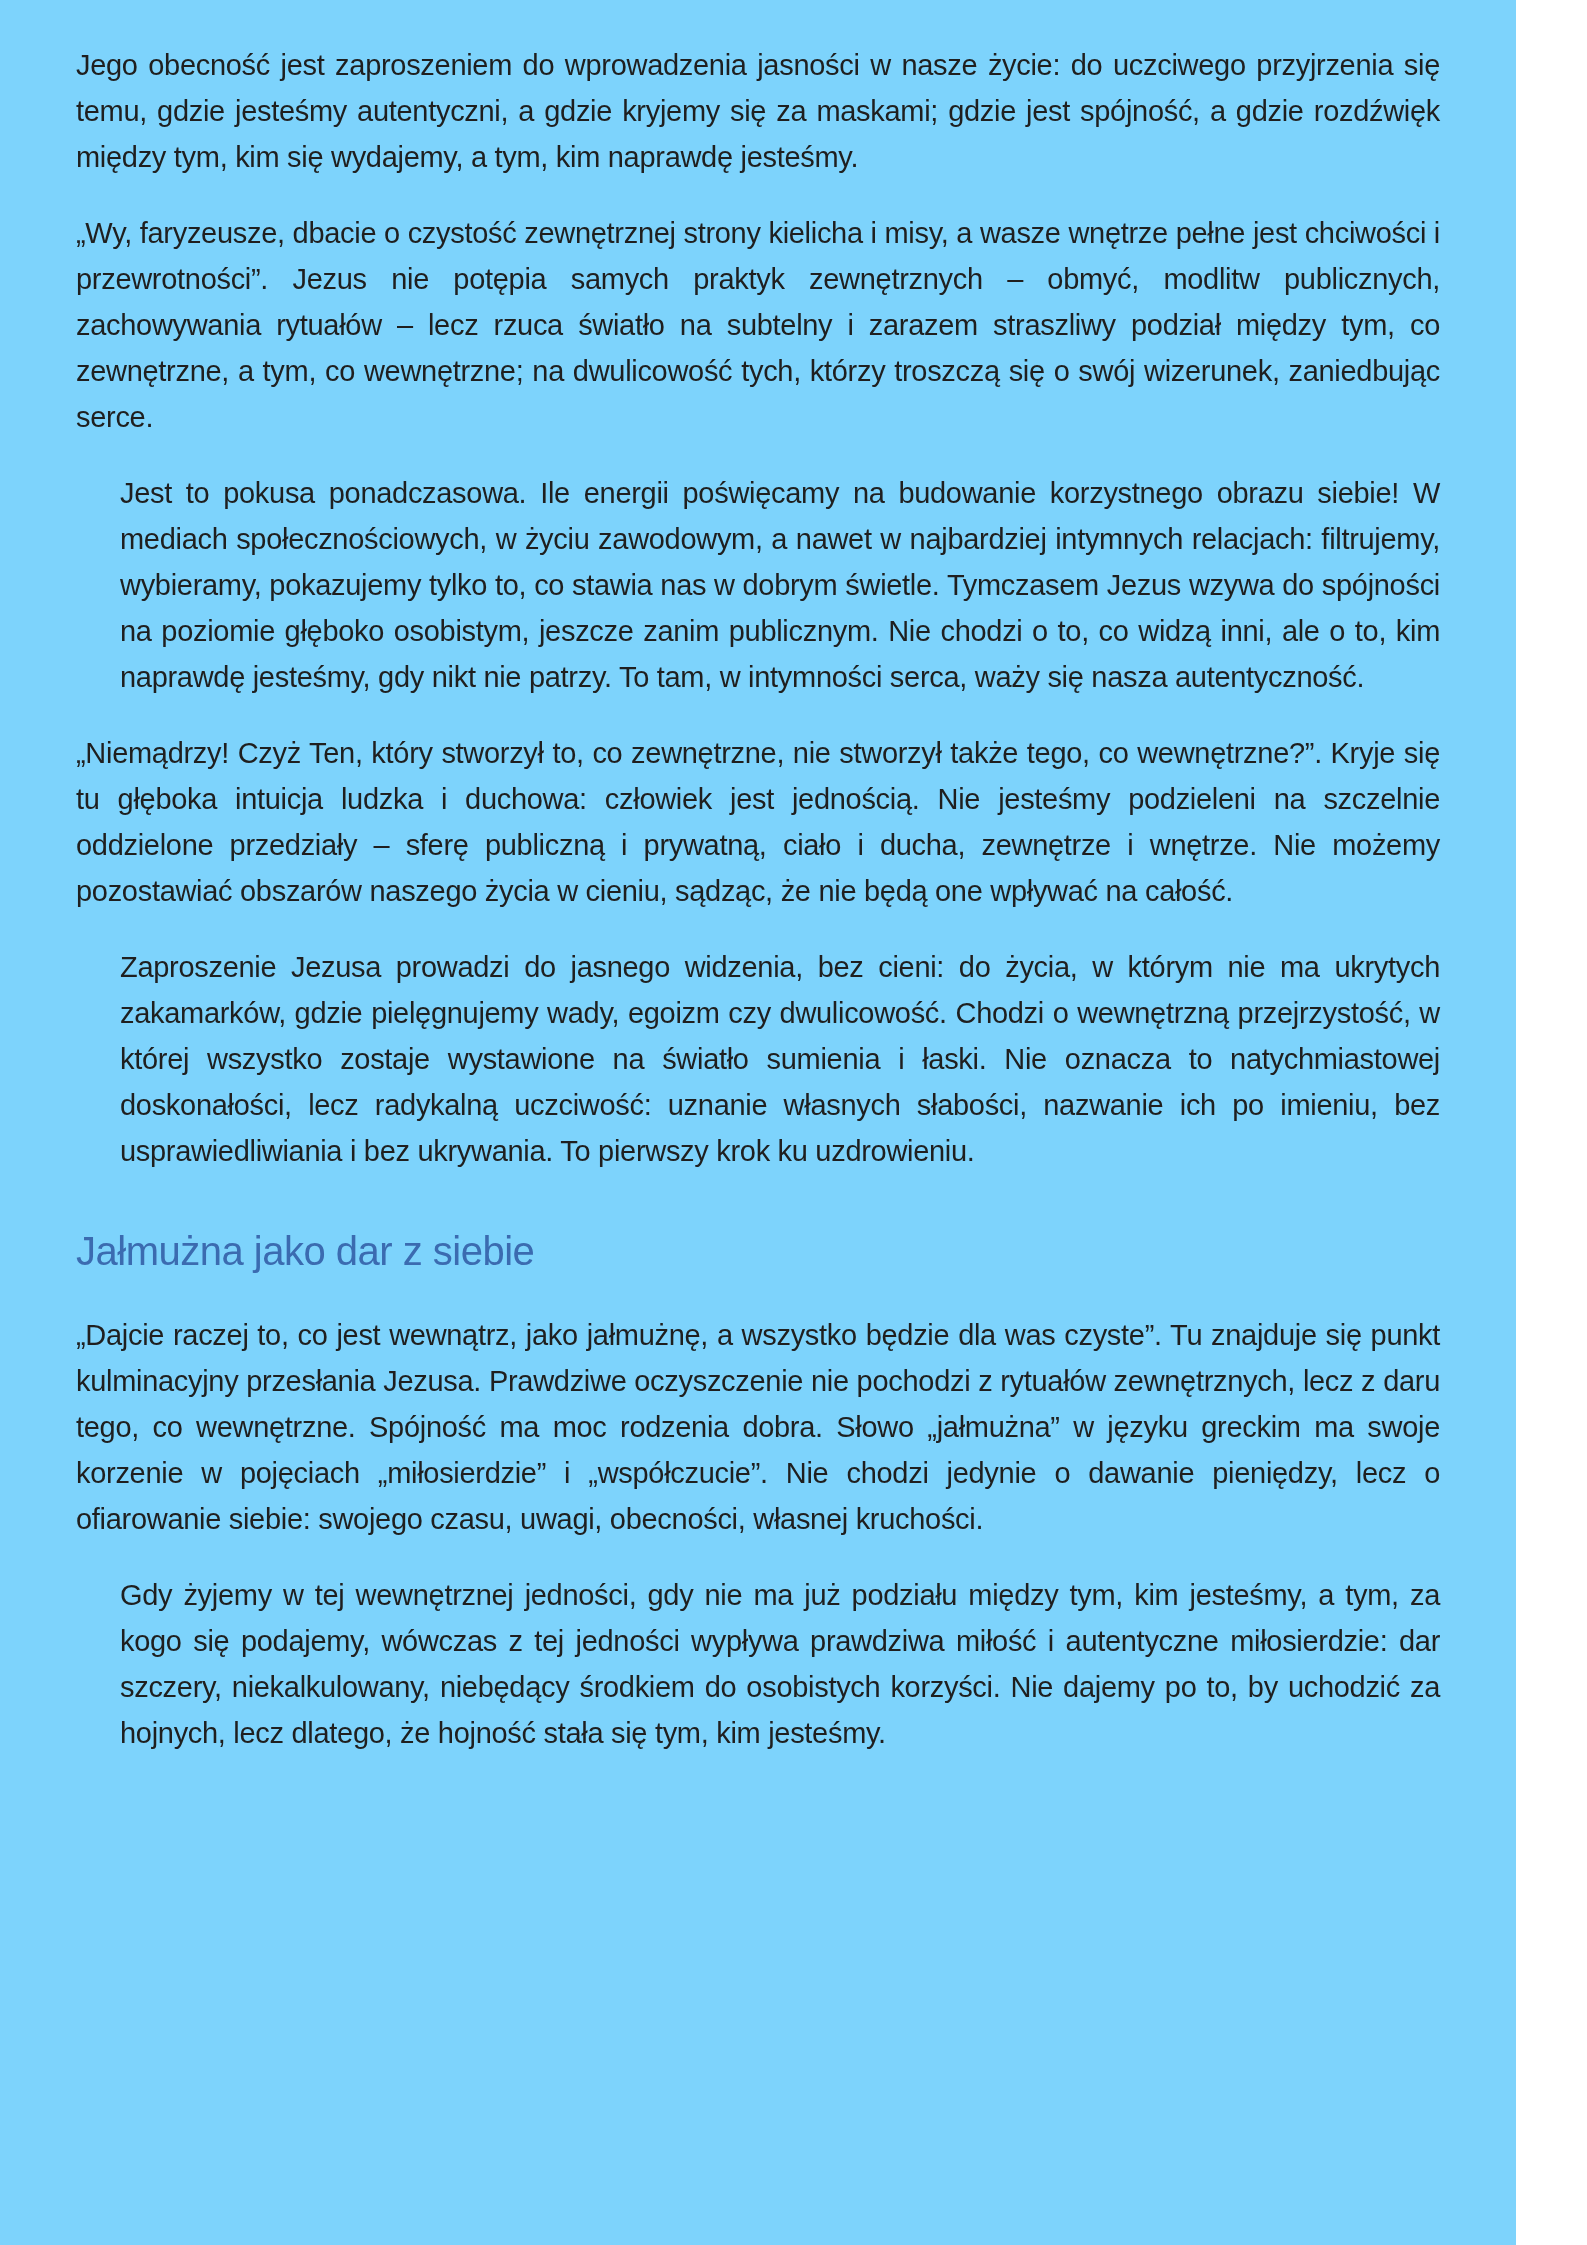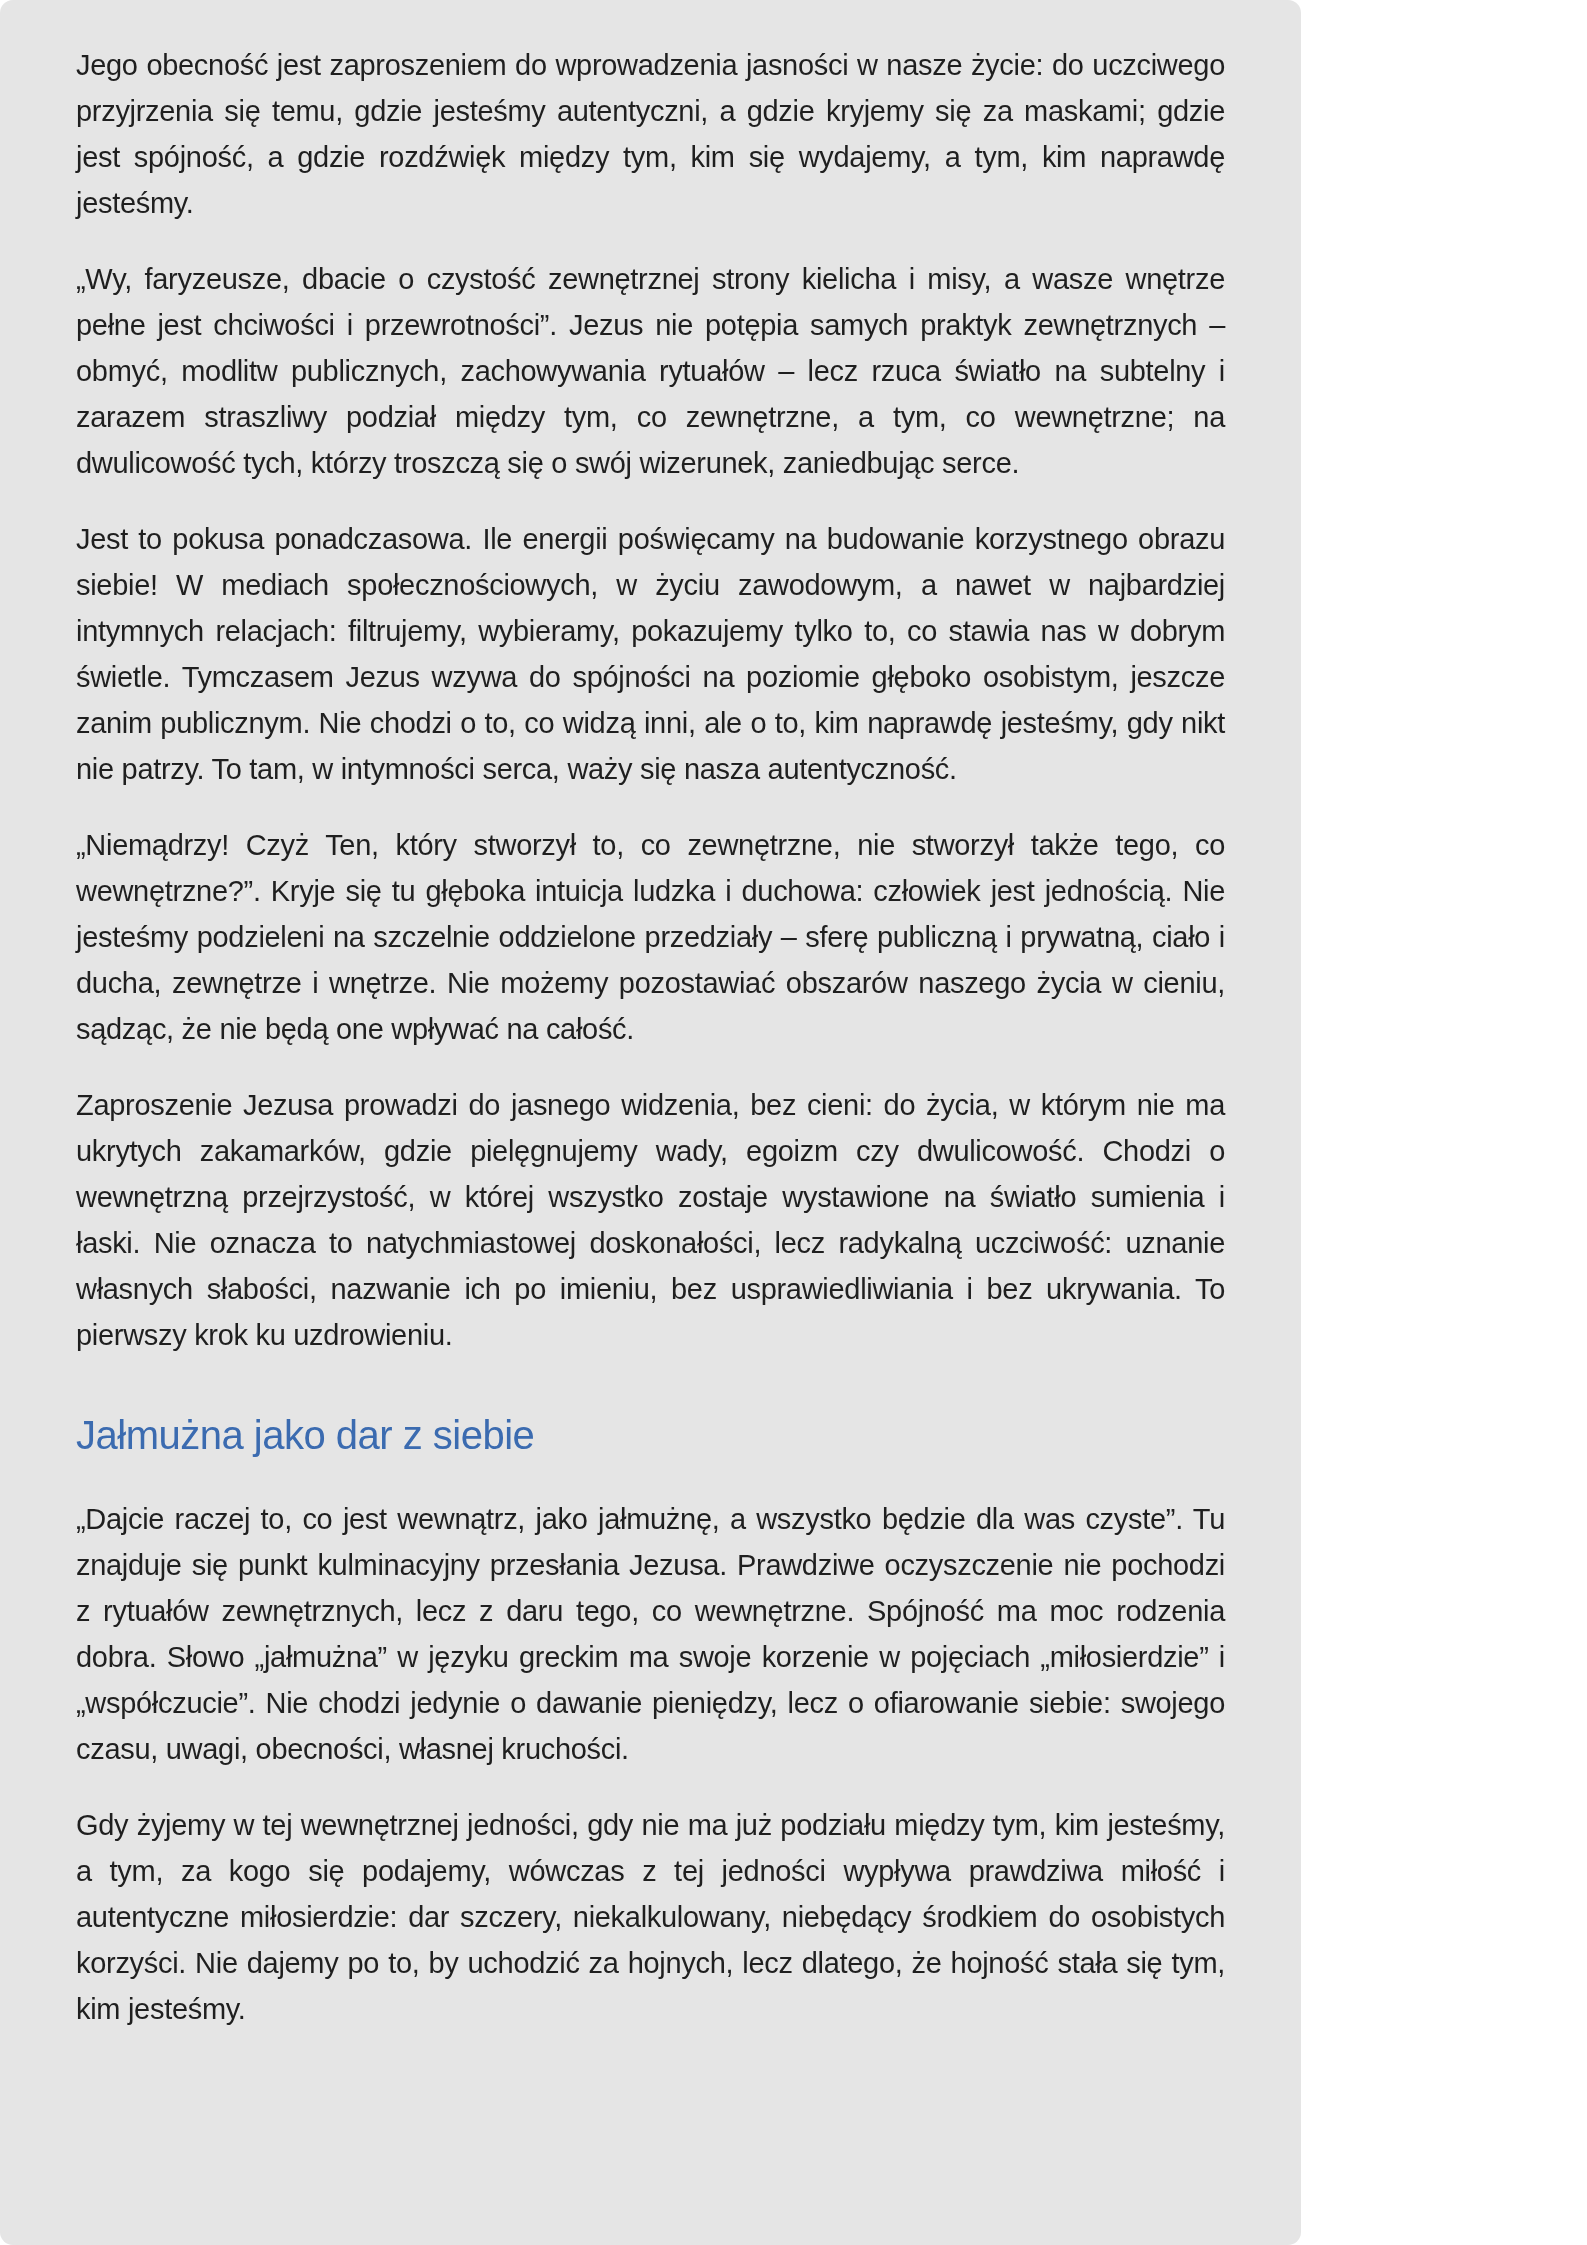--- a/index.html
+++ b/index.html
@@ -2,48 +2,48 @@
 <html lang="pl"><head>
 <meta charset="utf-8">
 <title>Dokument</title>
 <style>
   html, body {
     margin: 0;
     padding: 0;
     background: #ffffff;
   }
   .page {
-    width: 1301px;
+    width: 1516px;
     min-height: 2245px;
     box-sizing: border-box;
-    background: #e5e5e5;
+    background: #7dd3fc;
     padding: 42px 76px 60px 76px;
     font-family: "Liberation Sans", "DejaVu Sans", sans-serif;
     color: #1f1f1f;
-    border-radius: 13px;
   }
   .body-par {
     font-size: 29px;
     line-height: 46px;
     letter-spacing: -0.3px;
     text-align: justify;
     margin: 0 0 30px 0;
     color: #1f1f1f;
   }
   .section-heading {
     font-family: "Liberation Sans", "DejaVu Sans", sans-serif;
     font-weight: 300;
     font-size: 40px;
     line-height: 1.25;
     color: #3b6bb0;
     margin: 52px 0 36px 0;
     letter-spacing: -0.5px;
   }
   .section .body-par:last-child {
     margin-bottom: 30px;
+    margin-left: 44px;
   }
 </style>
 </head>
 <body>
 
 <div class="page">
 
   <p class="body-par">Jego obecność jest zaproszeniem do wprowadzenia jasności w nasze życie: do uczciwego przyjrzenia się temu, gdzie jesteśmy autentyczni, a gdzie kryjemy się za maskami; gdzie jest spójność, a gdzie rozdźwięk między tym, kim się wydajemy, a tym, kim naprawdę jesteśmy.</p>
 
   <div class="section">

